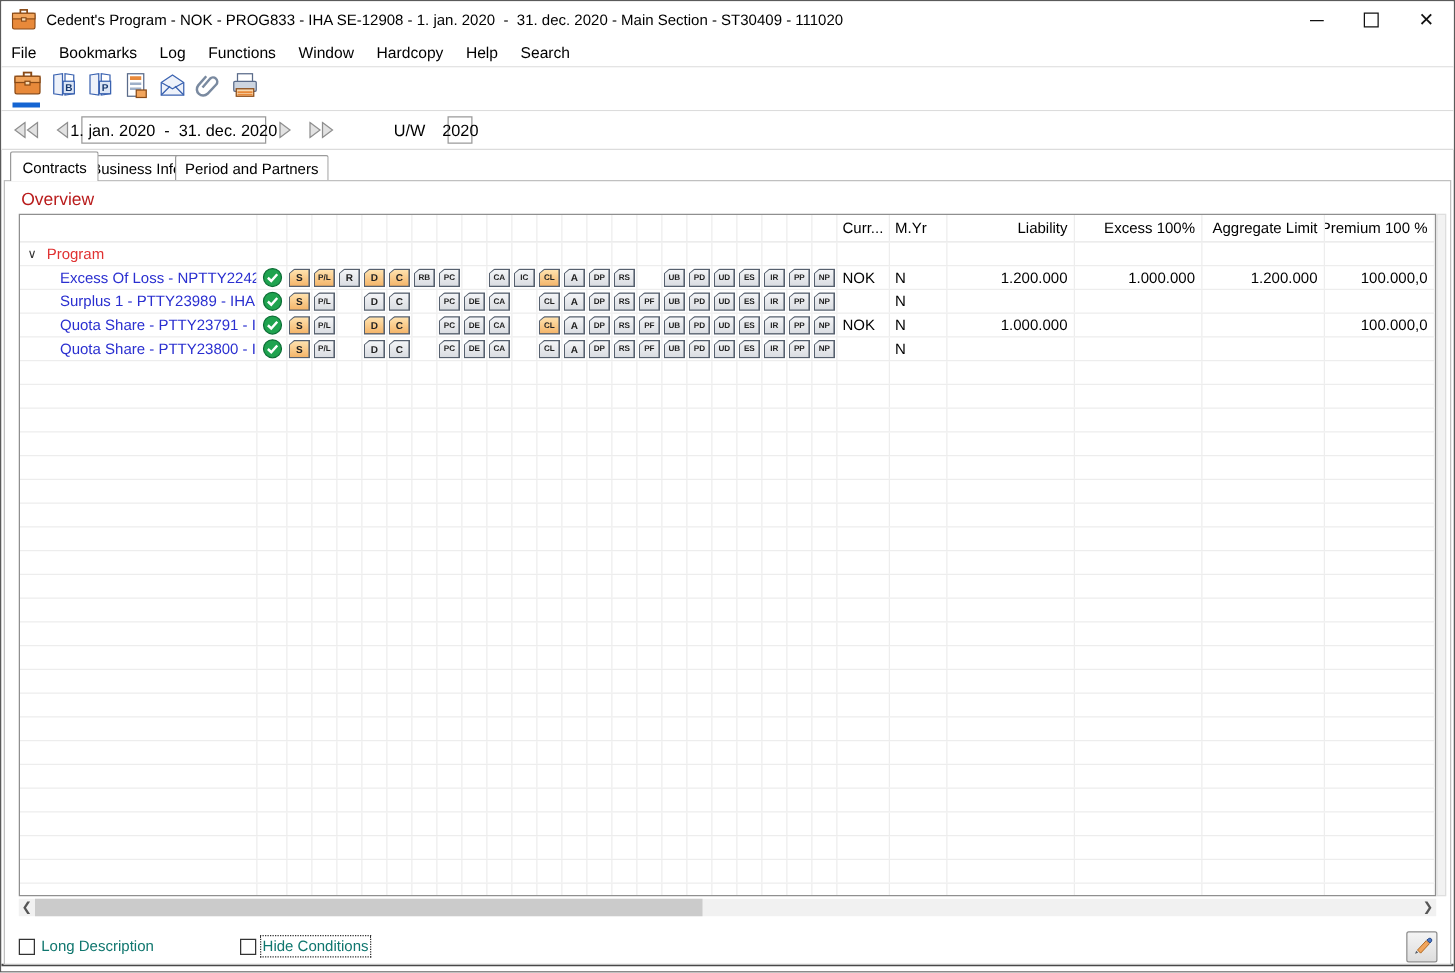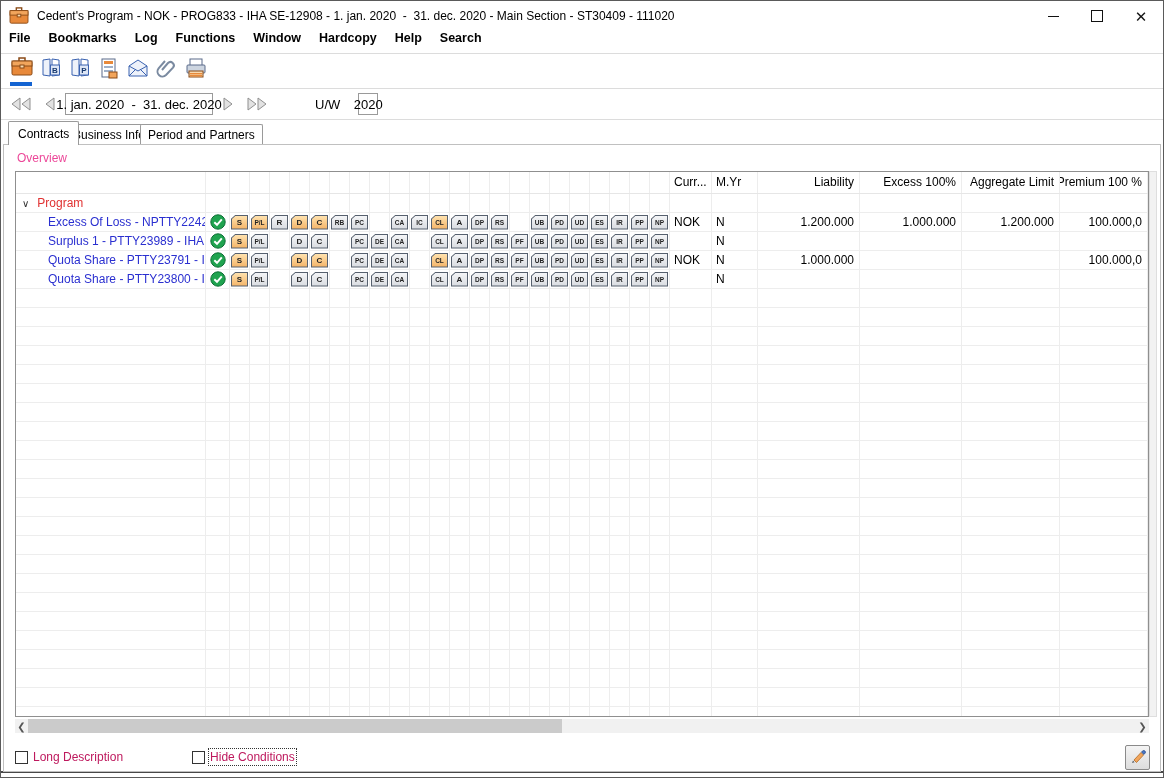--- a/index.html
+++ b/index.html
@@ -7,21 +7,21 @@
   
   .titlebar{position:absolute;left:0;top:0;right:0;height:30px;background:#fff;display:flex;align-items:center;}
   .app-icon{margin-left:8px;width:20px;height:18px;flex:0 0 auto;}
   .title-text{margin-left:8px;font-size:12px;color:#000;white-space:pre;}
   .win-controls{margin-left:auto;display:flex;height:30px;}
   .win-btn{width:44px;height:30px;display:flex;align-items:center;justify-content:center;color:#111;font-size:13px;}
   .glyph-min{width:11px;height:0;border-top:1.5px solid #111;display:block;}
   .glyph-max{width:10px;height:10px;border:1.3px solid #111;display:block;}
   .glyph-close{font-size:15px;line-height:1;}
   
-  .menubar{position:absolute;left:0;top:30px;right:0;height:22px;display:flex;align-items:flex-start;border-bottom:1px solid #dcdcdc;background:#fff;font-weight:bold;}
+  .menubar{position:absolute;left:0;top:30px;right:0;height:22px;display:flex;align-items:center;border-bottom:1px solid #dcdcdc;background:#fff;}
   .menu-item{padding:0 9px;font-size:12.5px;color:#000;}
   .menu-item:first-child{padding-left:8px;}
   
   .toolbar{position:absolute;left:0;top:53px;right:0;height:35px;display:flex;align-items:flex-start;padding-top:3px;border-bottom:1px solid #dcdcdc;background:#fff;box-sizing:border-box;}
   .tool-btn{width:28px;height:30px;display:flex;flex-direction:column;align-items:center;justify-content:flex-start;margin-left:1px;position:relative;}
   .tool-btn:first-child{margin-left:7px;}
   .tool-btn .underline{position:absolute;left:2px;right:4px;bottom:1px;height:4px;background:#1464d2;}
   
   .navbar{position:absolute;left:0;top:88px;right:0;height:30px;display:flex;align-items:center;border-bottom:1px solid #dcdcdc;background:#fff;}
   .nav-arrow{display:flex;align-items:center;justify-content:center;height:24px;padding:0 3px;}
@@ -29,21 +29,21 @@
   .field{border:1px solid #9a9a9a;background:#fff;height:22px;display:flex;align-items:center;justify-content:center;font-size:13px;color:#000;box-sizing:border-box;}
   .period-field{width:148px;margin:0 6px;white-space:pre;}
   .uw-label{font-size:13px;color:#000;margin-left:44px;}
   .uw-field{width:20px;margin-left:18px;}
   
   .tabstrip{position:absolute;left:0;top:118px;right:0;height:26px;z-index:3;}
   .tab{position:absolute;top:5px;height:20px;background:#fff;border:1px solid #9a9a9a;border-bottom:none;border-radius:2px 2px 0 0;display:flex;align-items:center;padding:0 7px;font-size:12px;color:#000;box-sizing:border-box;}
   .tab.active{top:2px;height:24px;z-index:4;padding:0 9px;}
   
   .content-frame{position:absolute;left:2px;right:2px;top:143px;bottom:5px;border:1px solid #c0c0c0;background:#fff;z-index:1;}
-  .overview-label{position:absolute;left:13px;top:6px;font-size:12px;color:#ec4899;}
+  .overview-label{position:absolute;left:13px;top:6px;font-size:14px;color:#b91c1c;}
   
   .grid{position:absolute;left:11px;top:26px;width:1134px;height:546px;border:1px solid #8f8f8f;box-sizing:border-box;overflow:hidden;background:#fff;}
   .trow{display:grid;grid-template-columns:190px 24px repeat(22,20px) 42px 46px 102px 102px 98px 1fr;height:19px;border-bottom:1px solid #ededed;box-sizing:border-box;}
   .trow.header{height:22px;border-bottom:1px solid #e6e6e6;}
   .tcell{border-right:1px solid #ededed;box-sizing:border-box;overflow:hidden;display:flex;align-items:center;font-size:12px;white-space:nowrap;}
   .tcell.hdr{font-size:12px;color:#000;align-items:flex-start;padding-top:3px;}
   .tcell.right{justify-content:flex-end;padding-right:5px;}
   .tcell.left{justify-content:flex-start;padding-left:4px;}
   .name-cell{padding-left:32px;color:#2a2fd0;}
   .group-cell{padding-left:6px;color:#e03232;border-right:1px solid #ededed;}
@@ -56,21 +56,21 @@
   .chip.hl i{background:linear-gradient(180deg,#ffe2ae 0%,#f4b468 100%);}
   
   .vscroll{position:absolute;right:3px;top:26px;width:8px;height:546px;background:#f2f2f2;border:1px solid #dedede;box-sizing:border-box;}
   .hscroll{position:absolute;left:11px;top:574px;width:1134px;height:14px;background:#f1f1f1;display:flex;align-items:center;}
   .hs-arrow{width:13px;height:14px;display:flex;align-items:center;justify-content:center;font-size:10px;color:#555;flex:0 0 auto;}
   .hs-thumb{height:14px;width:534px;background:#cbcbcb;flex:0 0 auto;}
   .hs-track{flex:1 1 auto;}
   
   .footer{position:absolute;left:11px;right:10px;top:598px;height:28px;display:flex;align-items:center;}
   .checkbox{width:13px;height:13px;border:1px solid #333;background:#fff;box-sizing:border-box;flex:0 0 auto;}
-  .cb-label{font-size:12px;color:#be185d;margin-left:5px;}
+  .cb-label{font-size:12px;color:#0f766e;margin-left:5px;}
   .cb-label.focused{outline:1px dotted #333;outline-offset:1px;}
   .cb-group{display:flex;align-items:center;}
   .cb-group + .cb-group{margin-left:33px;padding-left:36px;}
   .edit-btn{margin-left:auto;width:25px;height:25px;background:linear-gradient(180deg,#f4f4f4,#dddddd);border:1px solid #8a8a8a;border-radius:2px;display:flex;align-items:center;justify-content:center;box-sizing:border-box;}
   .bottom-strip{position:absolute;left:0;right:0;bottom:0;height:4px;background:#fff;border-top:2px solid #484848;}
 </style>
 </head>
 <body>
 
 <div class="window">

